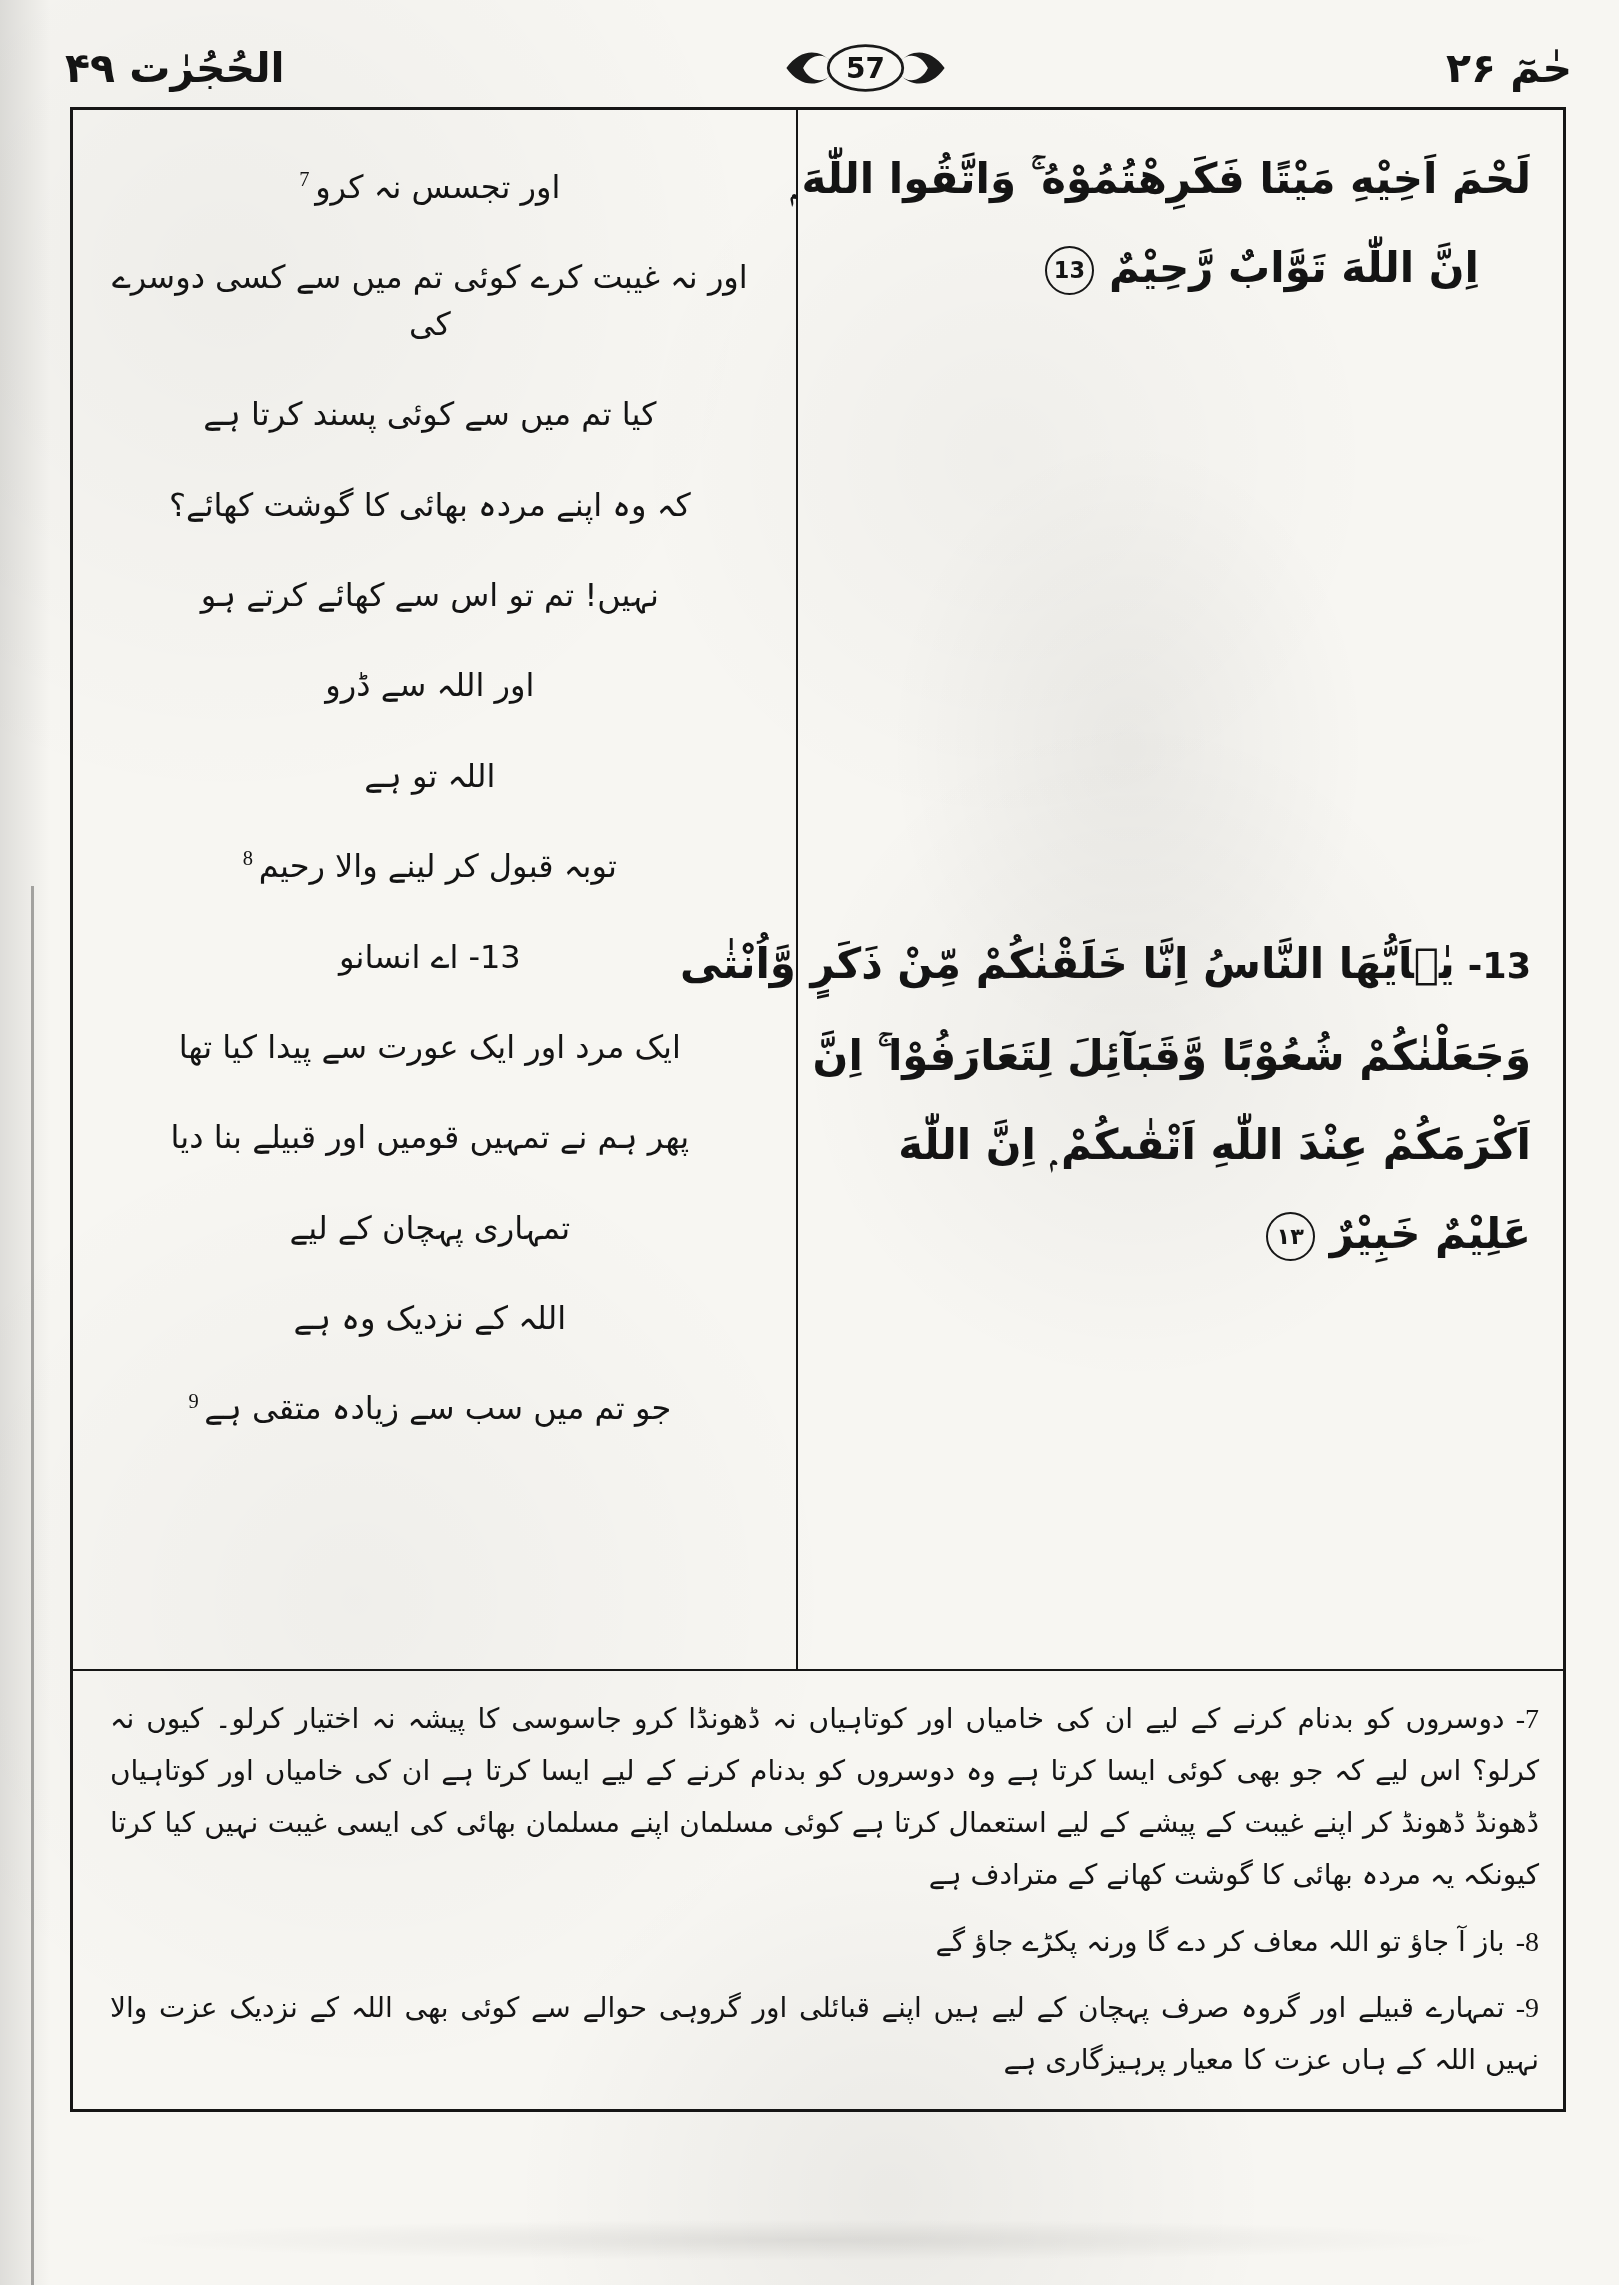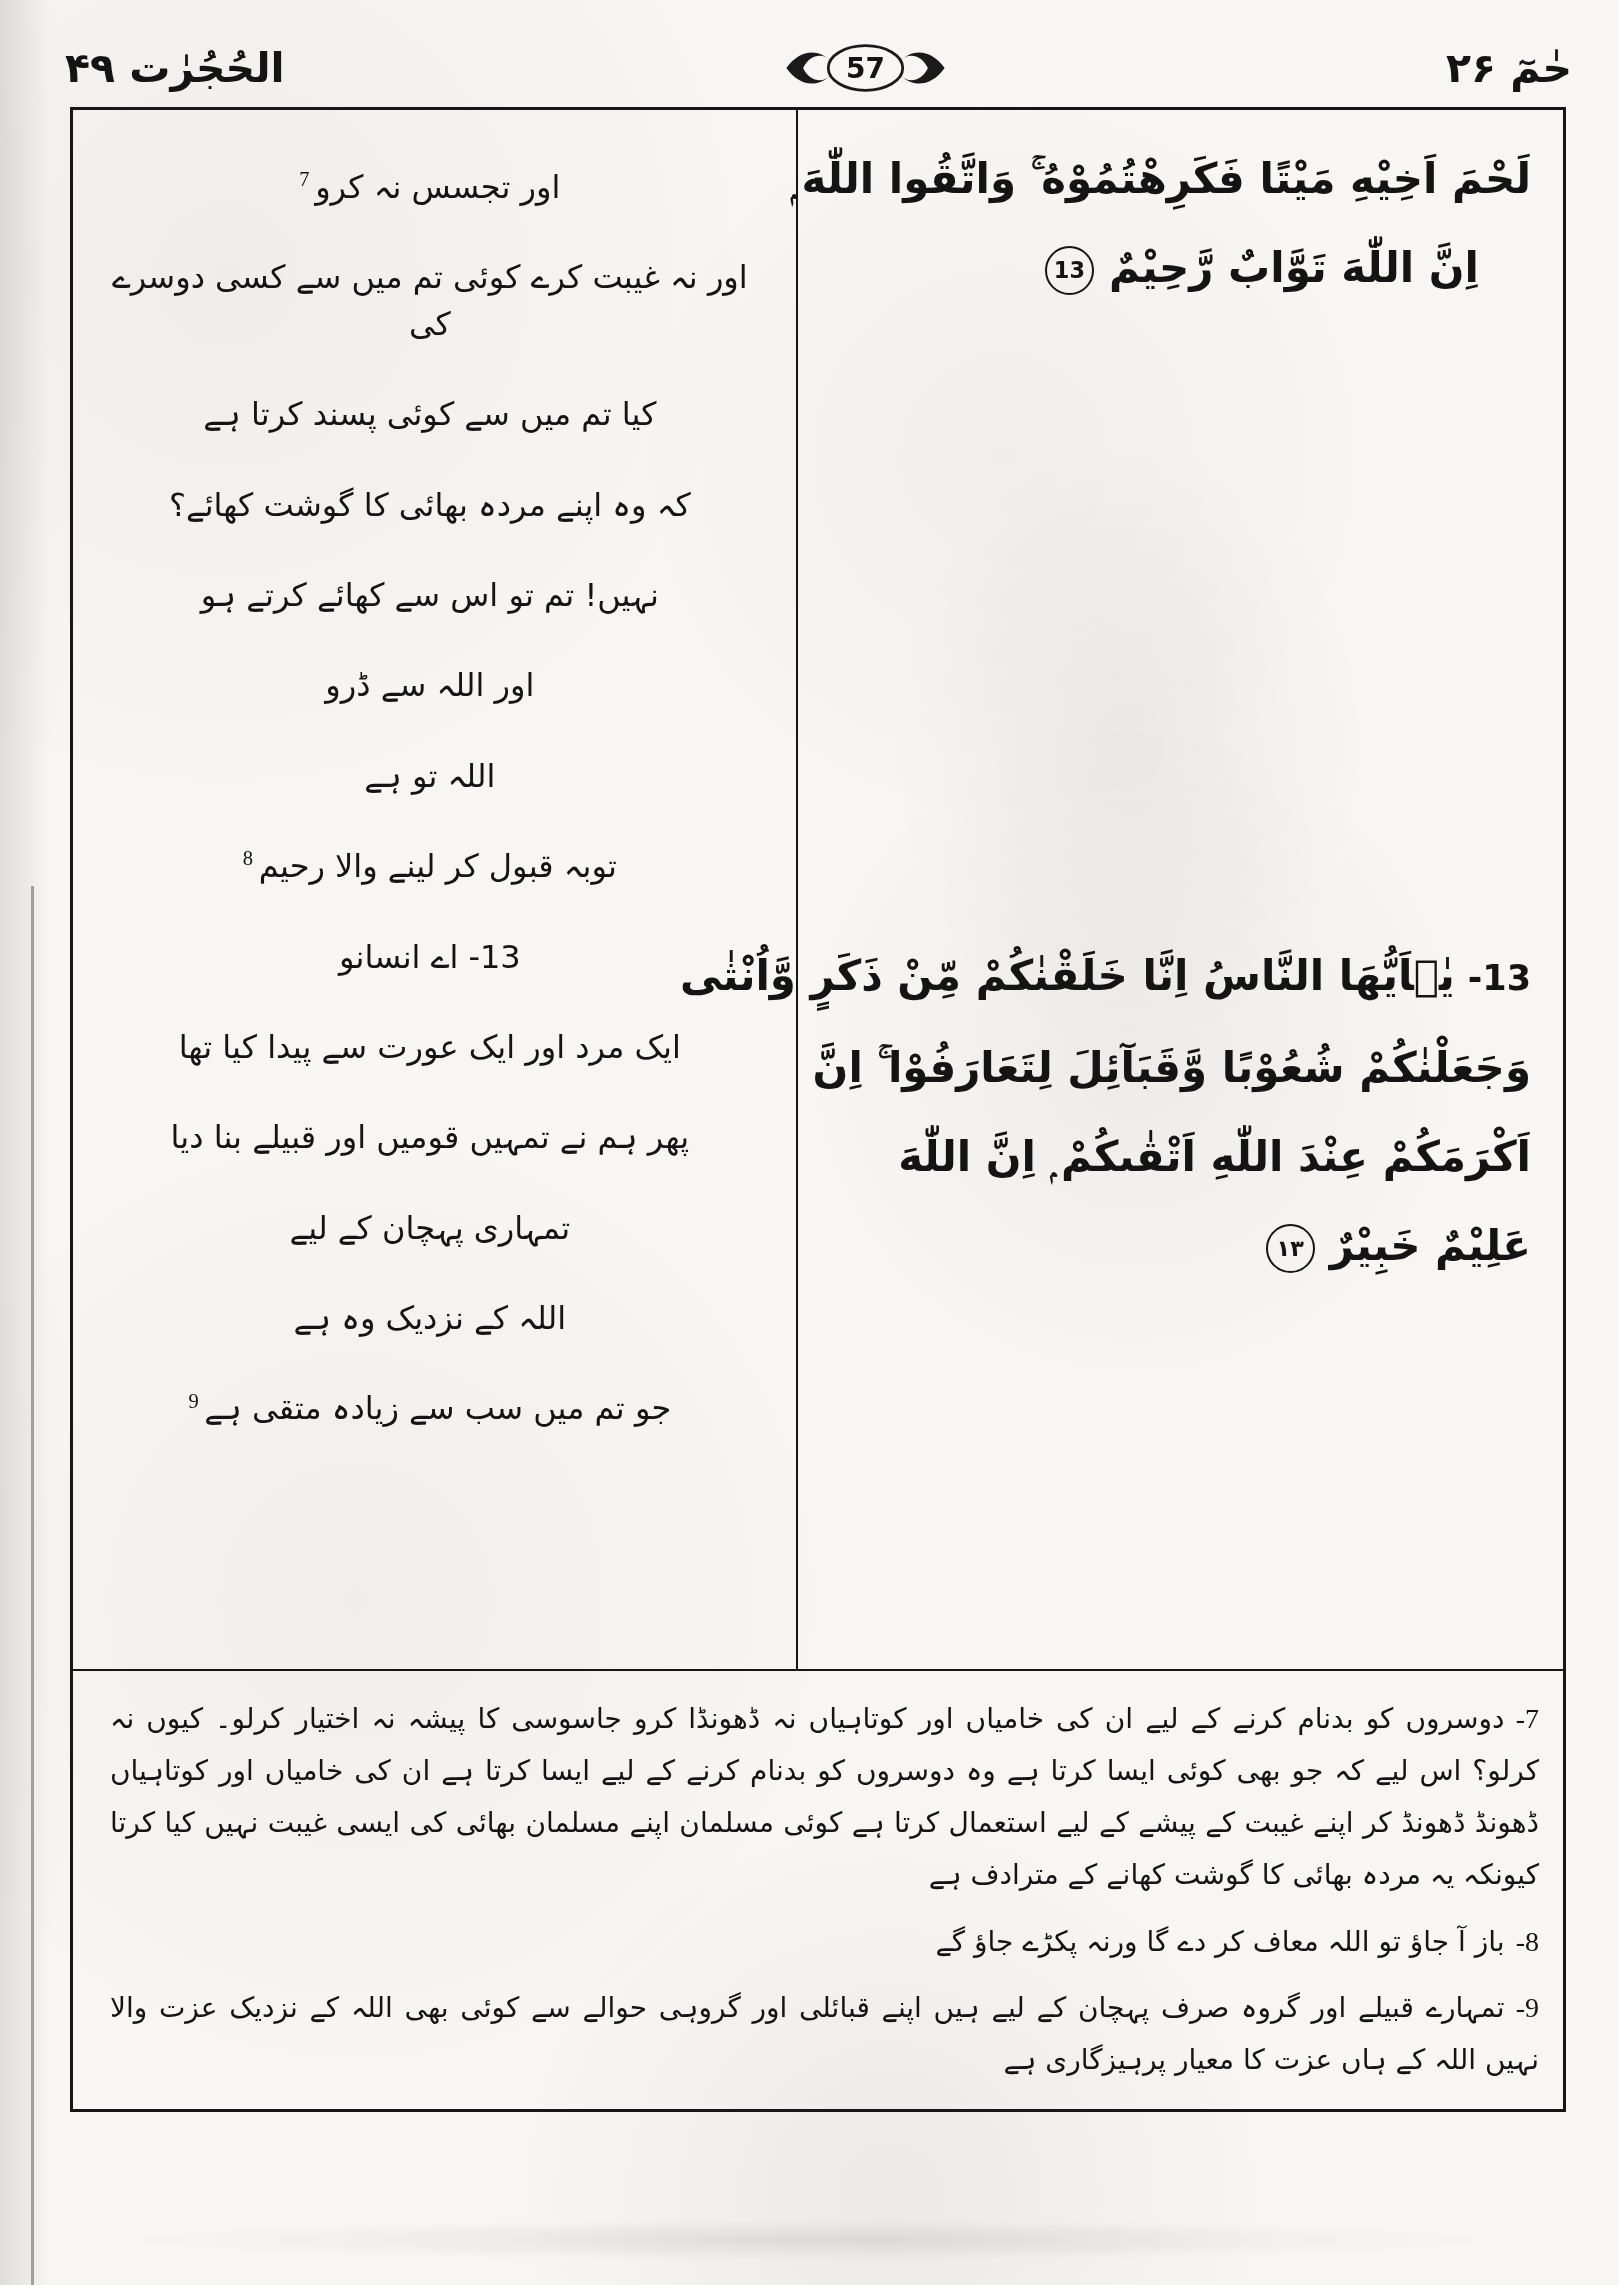--- a/index.html
+++ b/index.html
@@ -40,21 +40,21 @@
   }
   .col-arabic{
     width:51.5%;position:relative;
     border-left:2.8px solid #161616;
     box-sizing:border-box;
   }
   .col-urdu{
     width:48.5%;position:relative;box-sizing:border-box;
     padding:54px 22px 0 13px;
   }
-  .ayah-block{padding:12px 32px;}
+  .ayah-block{padding:0 32px;}
   .block-12{padding-top:24px;}
   .block-13{position:absolute;top:809px;right:0;left:0;}
   .a-line{
     font-size:42px;font-weight:bold;line-height:89px;
     text-align:right;white-space:nowrap;
   }
   .a-line.indent{padding-right:52px;}
   .v-label{font-size:35px;font-weight:bold;margin-left:13px;}
   .ayah-circle{
     display:inline-flex;justify-content:center;align-items:center;

